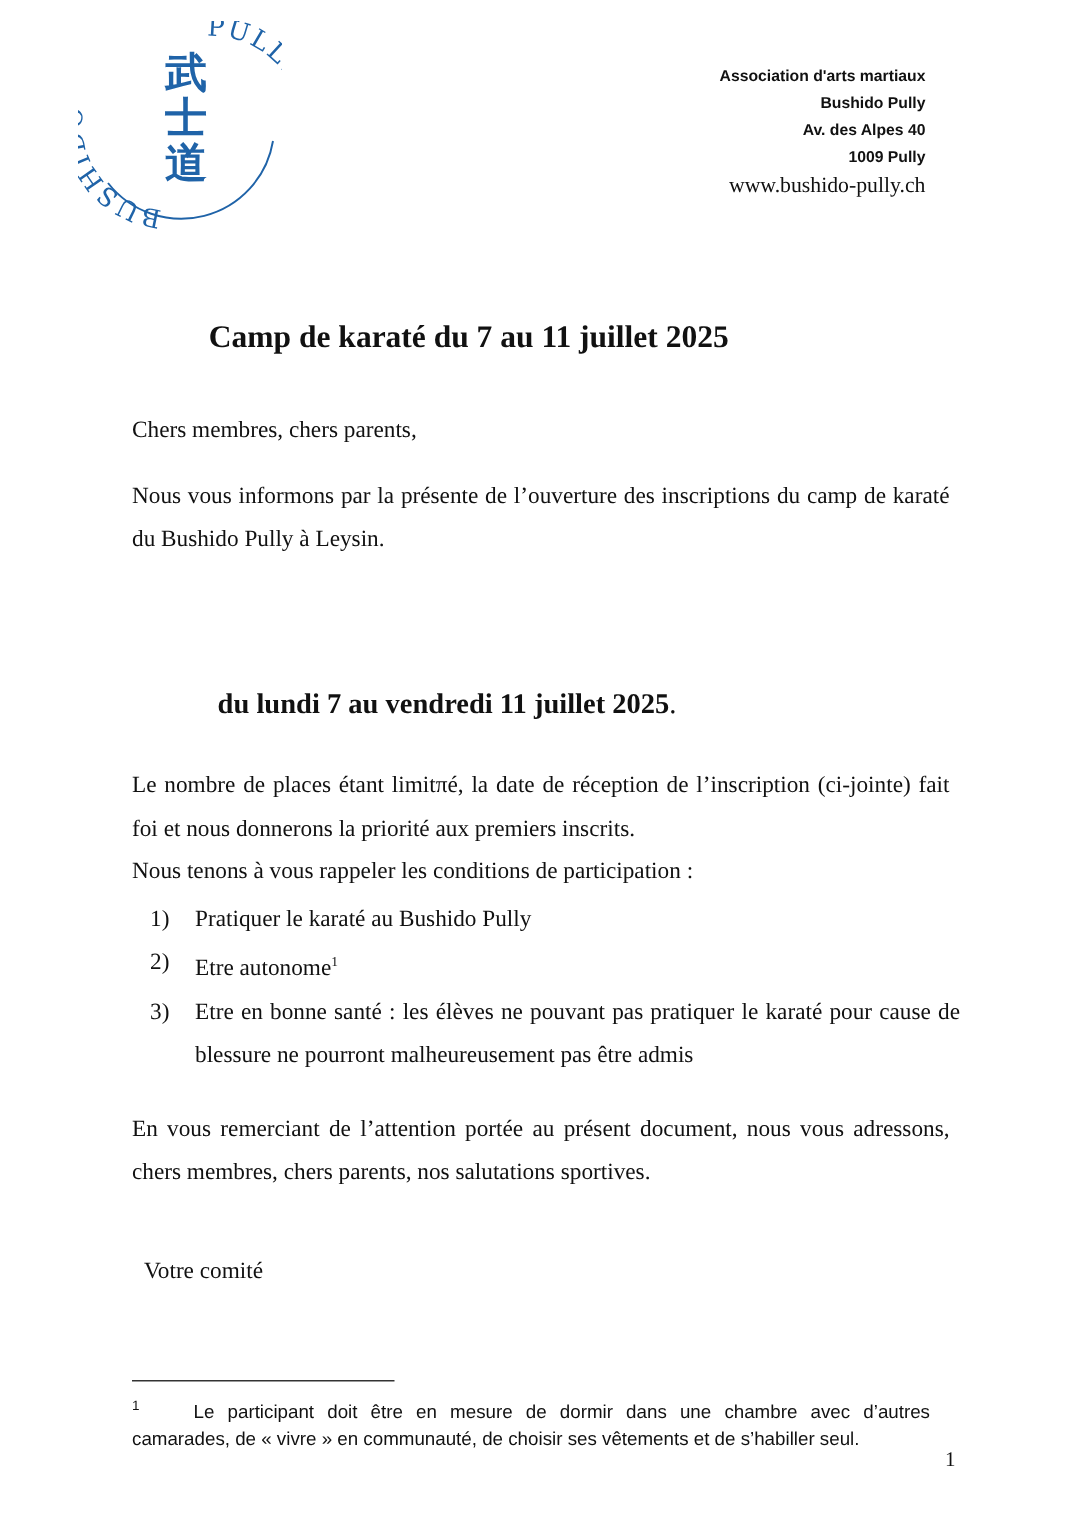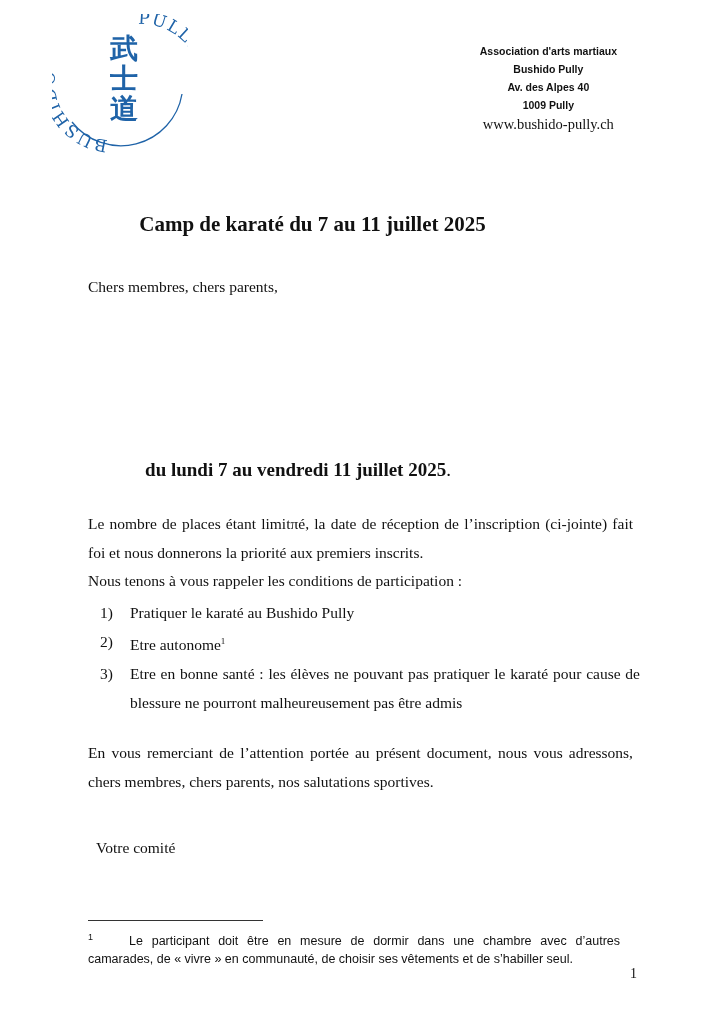--- a/index.html
+++ b/index.html
@@ -3,21 +3,21 @@
   <meta charset="utf-8">
   <style>
     html, body { margin: 0; padding: 0; background: #ffffff; }
     body {
       width: 725px; height: 1024px; position: relative; overflow: hidden;
       font-family: "DejaVu Serif", "Liberation Serif", serif;
       color: #111;
     }
     .logo { position: absolute; left: 52px; top: 14px; width: 136px; height: 140px; }
     .address {
-      position: absolute; right: 108px; top: 42px; text-align: center;
+      position: absolute; right: 108px; top: 42px; text-align: right;
       font-family: "Liberation Sans", sans-serif; font-weight: bold; font-size: 10.5px; line-height: 18px;
     }
     .address .web { font-family: "Liberation Serif", serif; font-weight: normal; font-size: 14.5px; line-height: 20px; }
     .title {
       position: absolute; top: 212px; left: 0; width: 625px; text-align: center;
       font-family: "Liberation Serif", "DejaVu Serif", serif; font-weight: bold; font-size: 21px;
     }
     .p {
       position: absolute; left: 88px; width: 545px;
       font-family: "Liberation Serif", "DejaVu Serif", serif; font-size: 15.5px; line-height: 29px;
@@ -71,20 +71,21 @@
   <div>Av. des Alpes 40</div>
   <div>1009 Pully</div>
   <div class="web">www.bushido-pully.ch</div>
 </div>
 
 <div class="title">Camp de karaté du 7 au 11 juillet 2025</div>
 
 <div class="p" style="top:272px;">Chers membres, chers parents,</div>
 
 <div class="p" style="top:316px;">
+  <div>Nous vous informons par la présente de l’ouverture des inscriptions du camp de karaté du Bushido Pully à Leysin.</div>
 </div>
 
 <div class="dates">
   <span>du lundi 7 au vendredi 11 juillet 2025</span><span class="dot">.</span>
 </div>
 
 <div class="p" style="top:509px;">Le nombre de places étant limitπé, la date de réception de l’inscription (ci-jointe) fait foi et nous donnerons la priorité aux premiers inscrits.</div>
 
 <div class="p cond-title" style="top:566px;">Nous tenons à vous rappeler les conditions de participation :</div>
 

